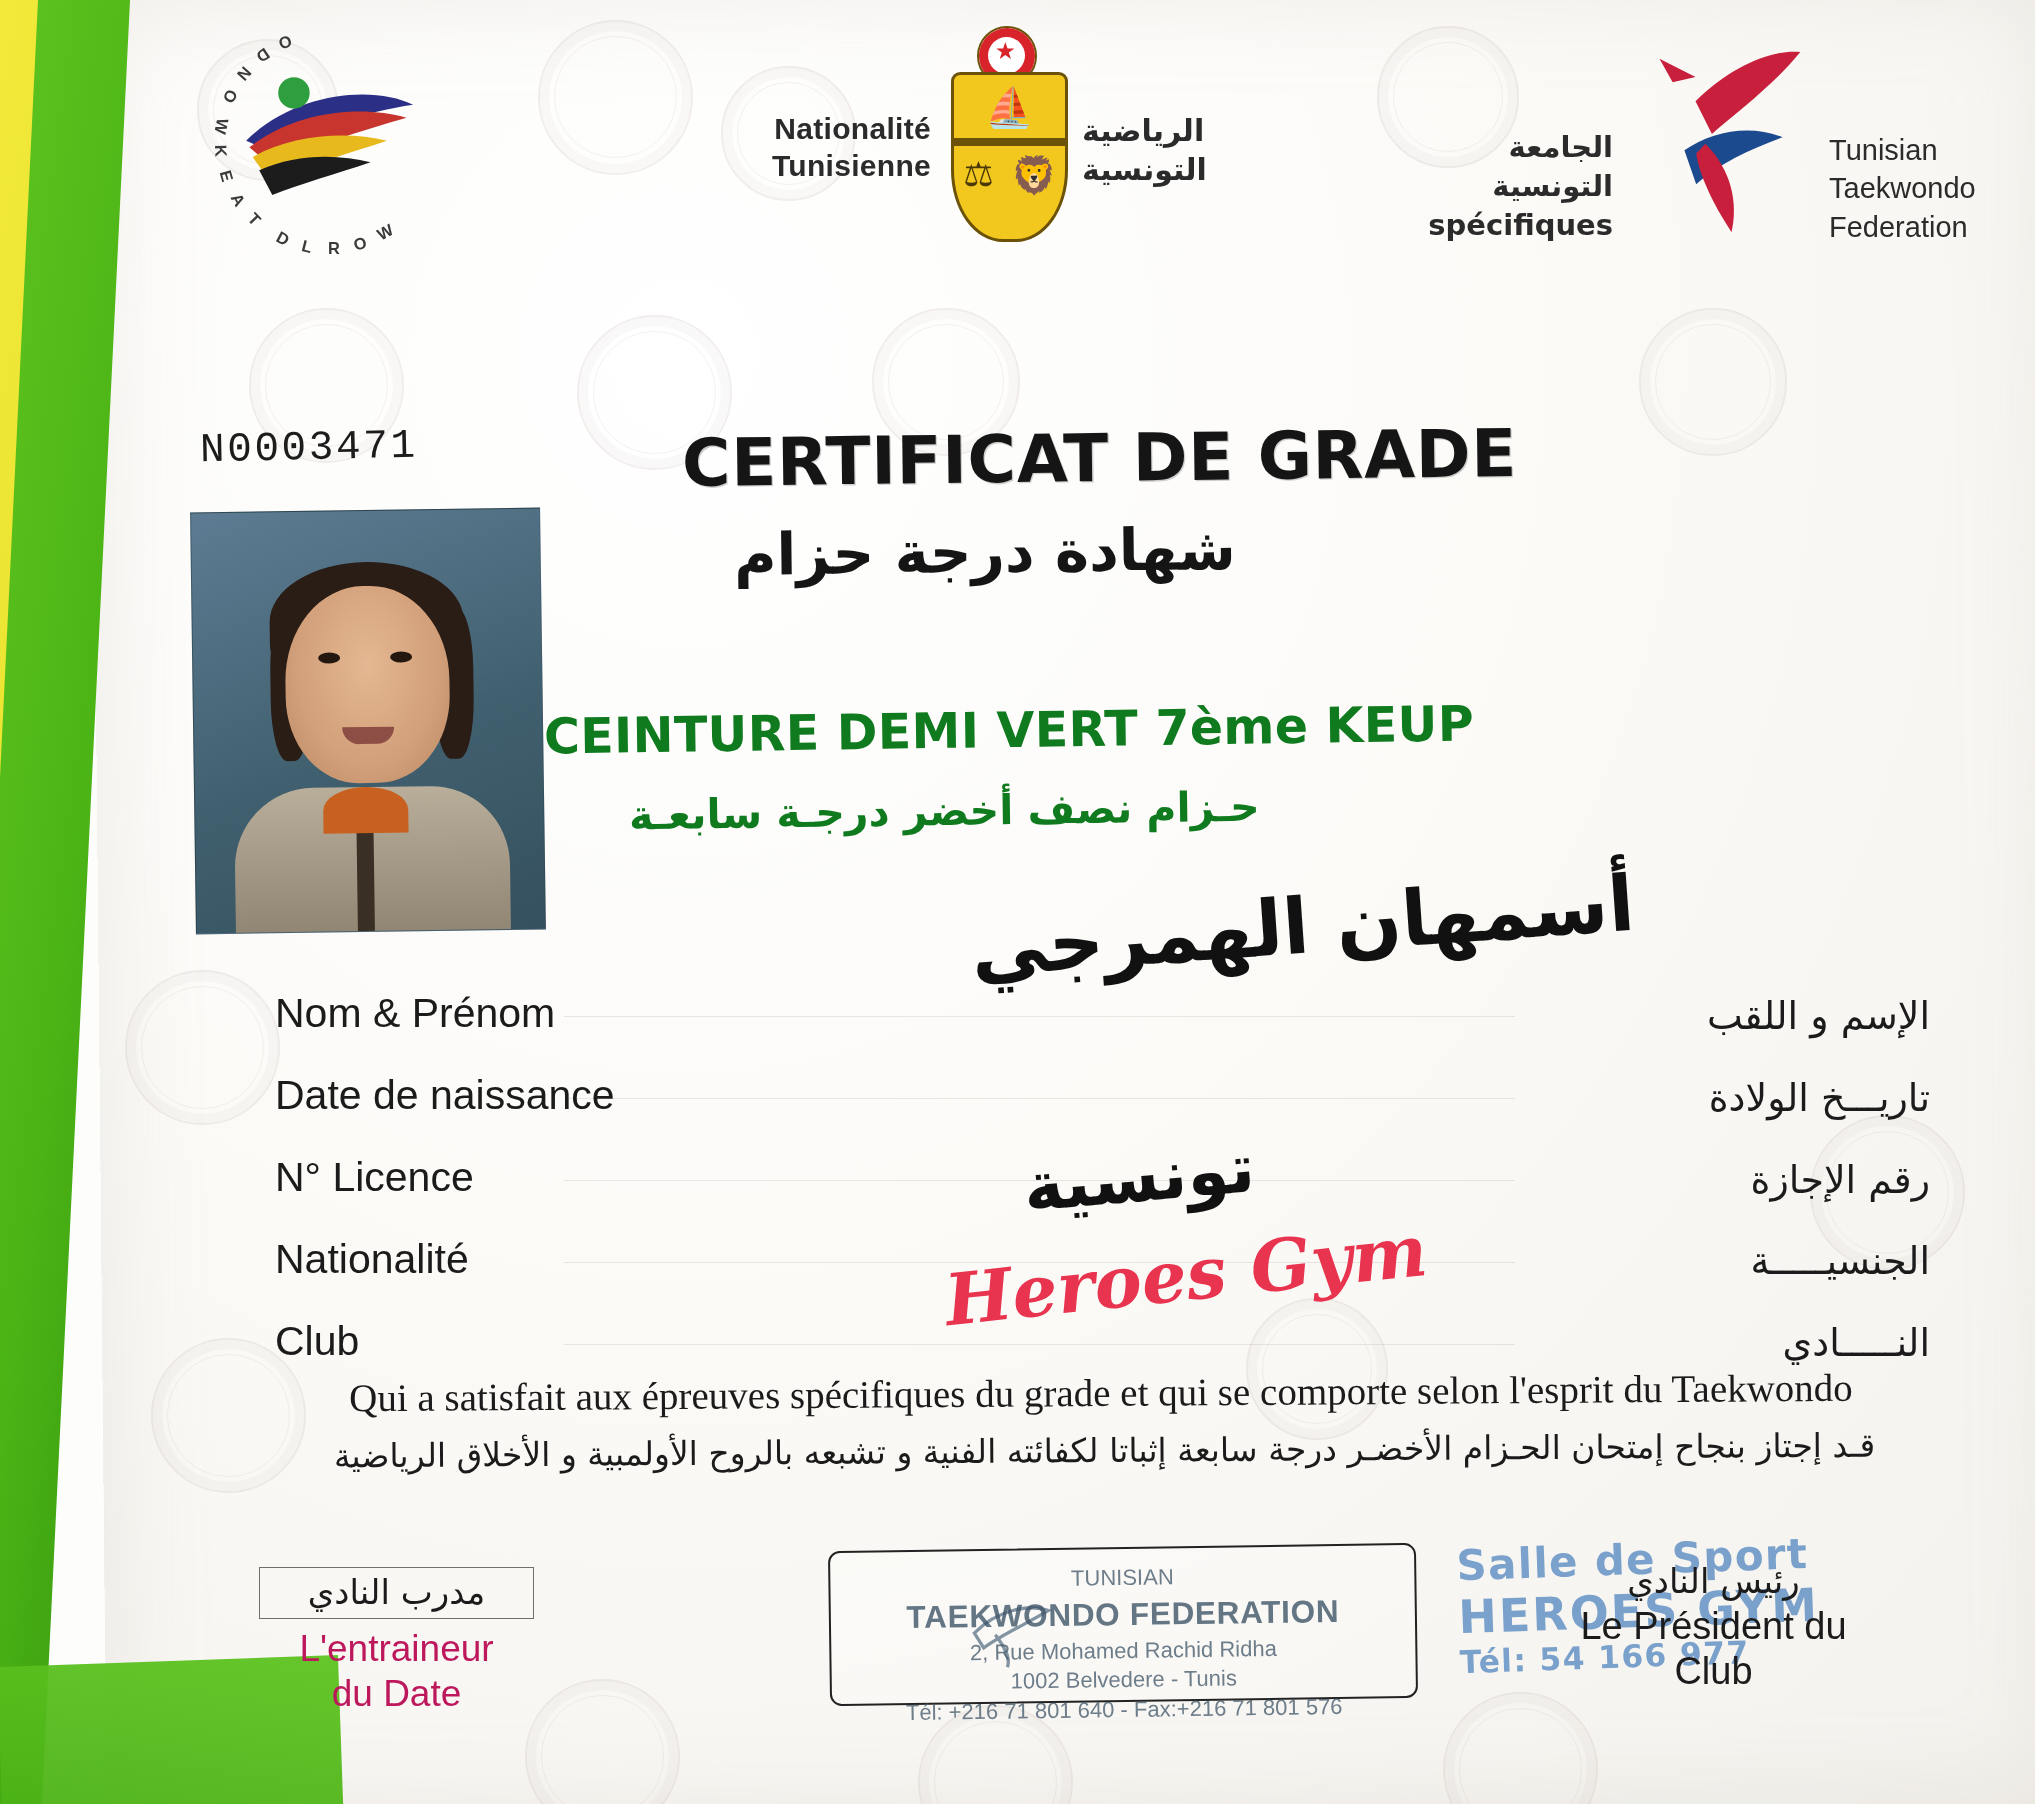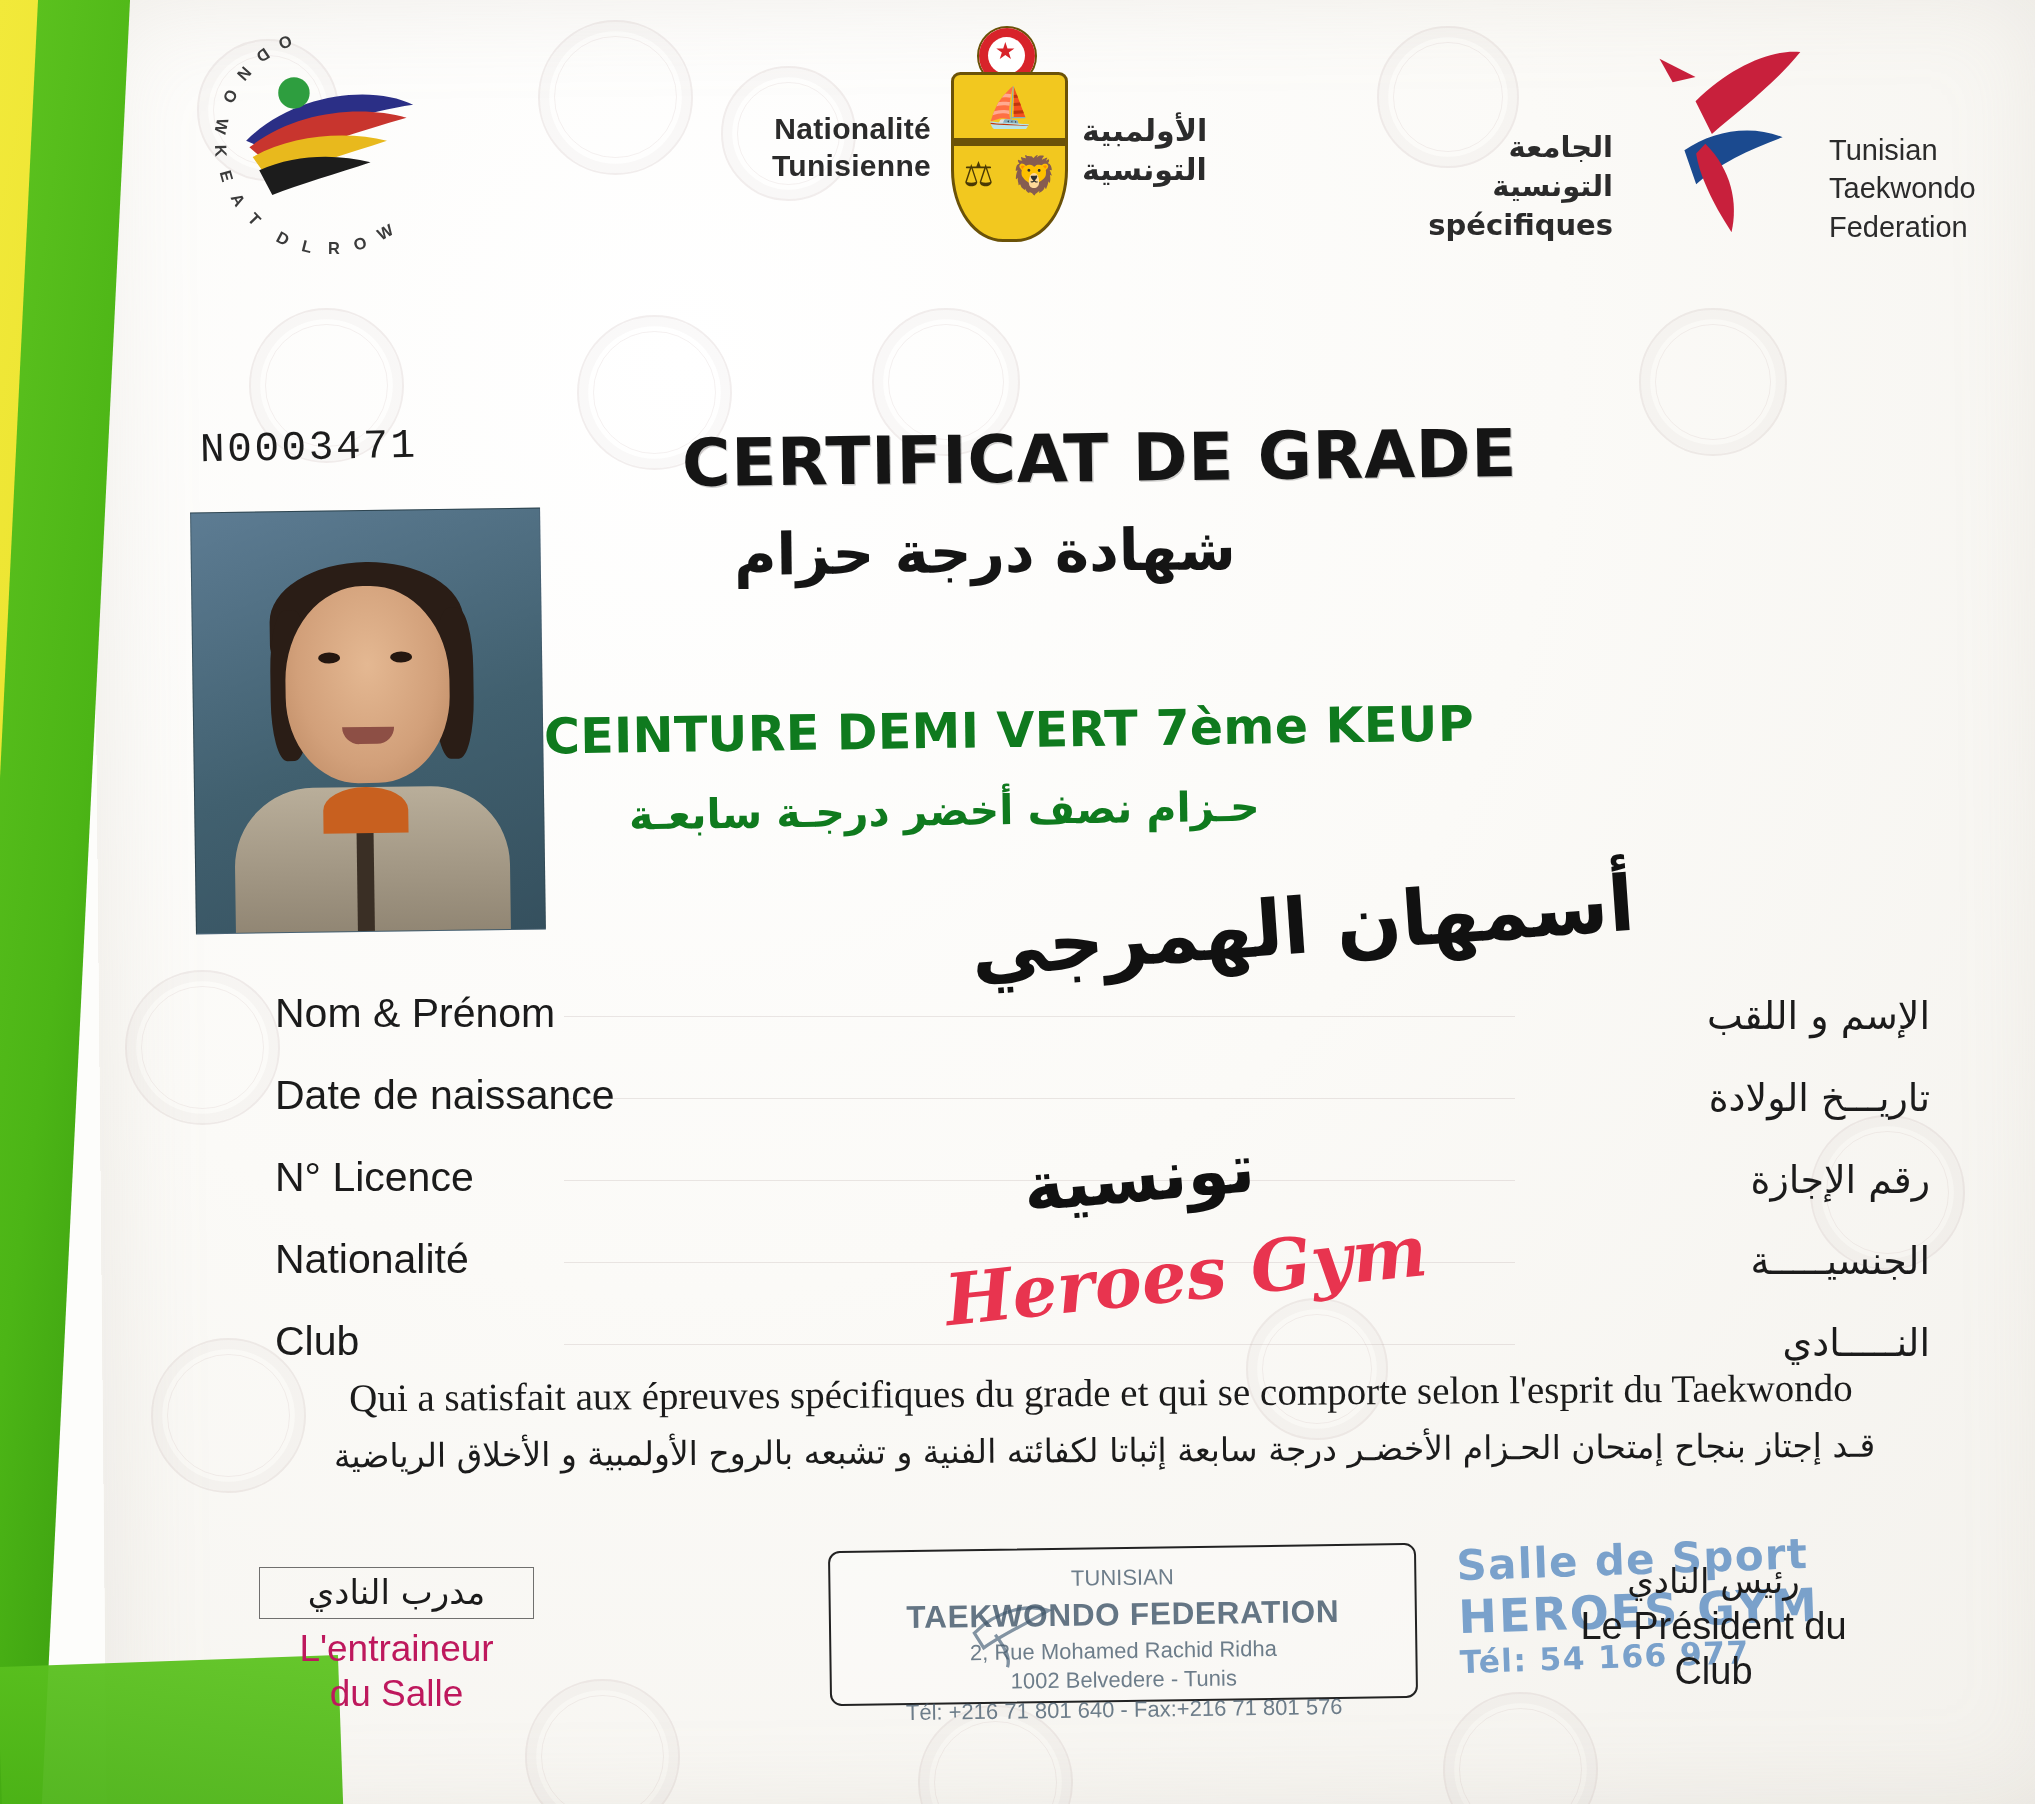--- a/index.html
+++ b/index.html
@@ -579,21 +579,21 @@
     </div>
     <div class="shield">
       <div class="ship">⛵</div>
       <div class="band"></div>
       <div class="scales">⚖</div>
       <div class="lion">🦁</div>
     </div>
   </div>
 
   <div class="rep-ar">
-    <div>الأولمبية</div>
+    <div>الرياضية</div>
     <div>التونسية</div>
   </div>
 
   <div class="ftt-ar">
     <div>الجامعة</div>
     <div>التونسية</div>
     <div>spécifiques</div>
   </div>
 
   <div class="ftt-mark">
@@ -658,21 +658,21 @@
   <div class="hand hand-nat">تونسية</div>
   <div class="hand hand-club">Heroes Gym</div>
 
   <div class="para-fr">Qui a satisfait aux épreuves spécifiques du grade et qui se comporte selon l'esprit du Taekwondo</div>
   <div class="para-ar">قـد إجتاز بنجاح إمتحان الحـزام الأخضـر درجة سابعة إثباتا لكفائته الفنية و تشبعه بالروح الأولمبية و الأخلاق الرياضية</div>
 
   <div class="sig-left">
     <div class="ar">مدرب النادي</div>
     <div class="fr">
       <div>L'entraineur</div>
-      <div>du Salle</div>
+      <div>du Date</div>
     </div>
   </div>
 
   <div class="stamp-center">
     <div class="fish">
       <svg viewBox="0 0 130 110" width="85" height="72" aria-hidden="true">
         <path d="M8 55 C45 18, 95 12, 122 22 C92 40, 50 58, 22 78 Z" fill="none" stroke="#5a7186" stroke-width="5"></path>
         <path d="M40 58 C58 82, 62 96, 58 108" fill="none" stroke="#5a7186" stroke-width="5"></path>
       </svg>
     </div>

